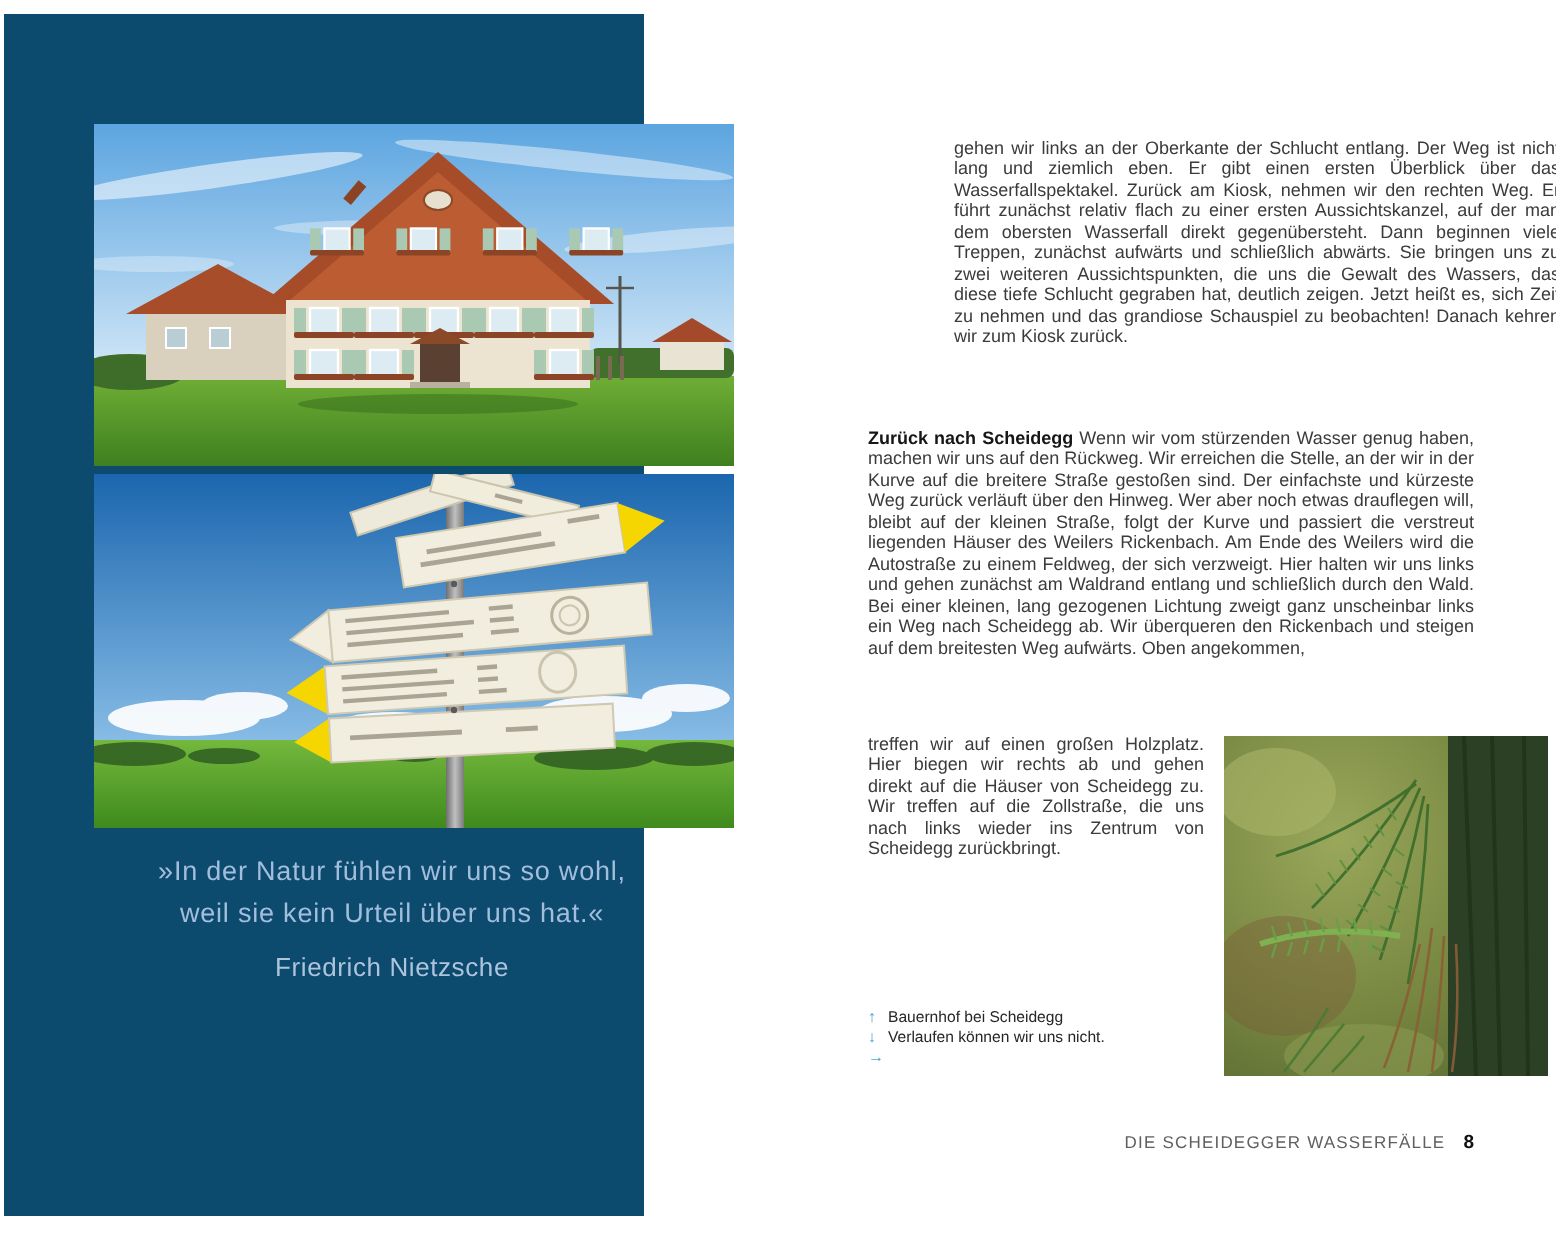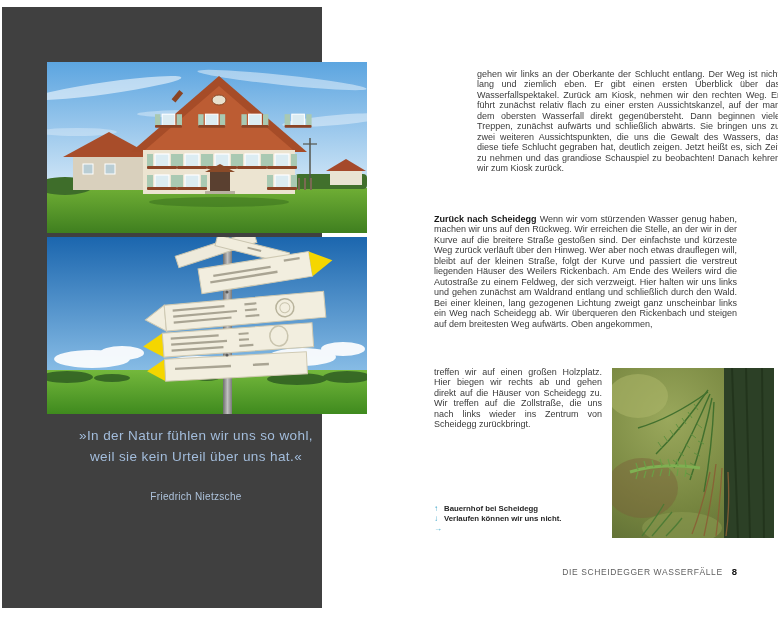--- a/index.html
+++ b/index.html
@@ -1,39 +1,39 @@
 <!DOCTYPE html>
 <html><head>
 <meta charset="utf-8">
 <style>
   html,body{margin:0;padding:0;background:#ffffff;}
   .canvas{position:relative;width:778px;height:622px;background:#ffffff;overflow:hidden;
           font-family:"Liberation Sans", sans-serif;}
   .page{position:absolute;}
-  .page-left{left:2px;top:7px;width:320px;height:601px;background:#404040;}
+  .page-left{left:2px;top:7px;width:320px;height:601px;background:#0c4a6e;}
   .page-right{left:390px;top:0;width:388px;height:622px;background:#ffffff;}
   .photo{position:absolute;display:block;overflow:hidden;}
   .photo svg{display:block;}
   .ph-top{left:45px;top:55px;width:320px;height:171px;}
   .ph-bottom{left:45px;top:230px;width:320px;height:177px;}
   .quote{position:absolute;left:34px;top:418px;width:320px;text-align:center;
          color:#a3bddc;font-size:13.5px;line-height:21px;letter-spacing:0.4px;}
   .quote .ql{white-space:nowrap;}
-  .quote-attr{margin-top:19px;font-size:10px;color:#aec3dc;letter-spacing:0.3px;}
+  .quote-attr{margin-top:6px;font-size:13px;color:#aec3dc;letter-spacing:0.3px;}
   .body-text{position:absolute;left:44px;width:303px;font-size:9px;line-height:10.45px;
              color:#3b3b3b;text-align:justify;text-align-last:left;}
   .p1{top:60px;margin-left:43px;}
   .p2{top:205px;}
   .p-narrow{top:358px;width:168px;}
   .lead{font-weight:bold;color:#161616;}
   .fern{position:absolute;left:222px;top:368px;width:162px;height:170px;}
   .captions{position:absolute;left:44px;top:504px;width:150px;}
   .cap-row{display:flex;align-items:flex-start;margin-bottom:0.5px;}
   .cap-arrow{flex:0 0 10px;color:#3fa6c9;font-size:8px;line-height:9.6px;font-weight:bold;}
-  .cap-text{font-size:7.8px;line-height:9.6px;font-weight:bold;color:#262626;width:132px;}
+  .cap-text{font-size:7.8px;line-height:9.6px;font-weight:normal;color:#262626;width:132px;}
   .footer{position:absolute;right:41px;top:566px;display:flex;align-items:baseline;text-align:center;}
   .footer-title{font-size:8.5px;letter-spacing:0.6px;color:#606060;}
   .footer-num{font-size:9.5px;font-weight:bold;color:#111111;margin-left:9px;}
 </style>
 </head>
 <body>
 
 <div class="canvas">
 
   <div class="page page-left">

